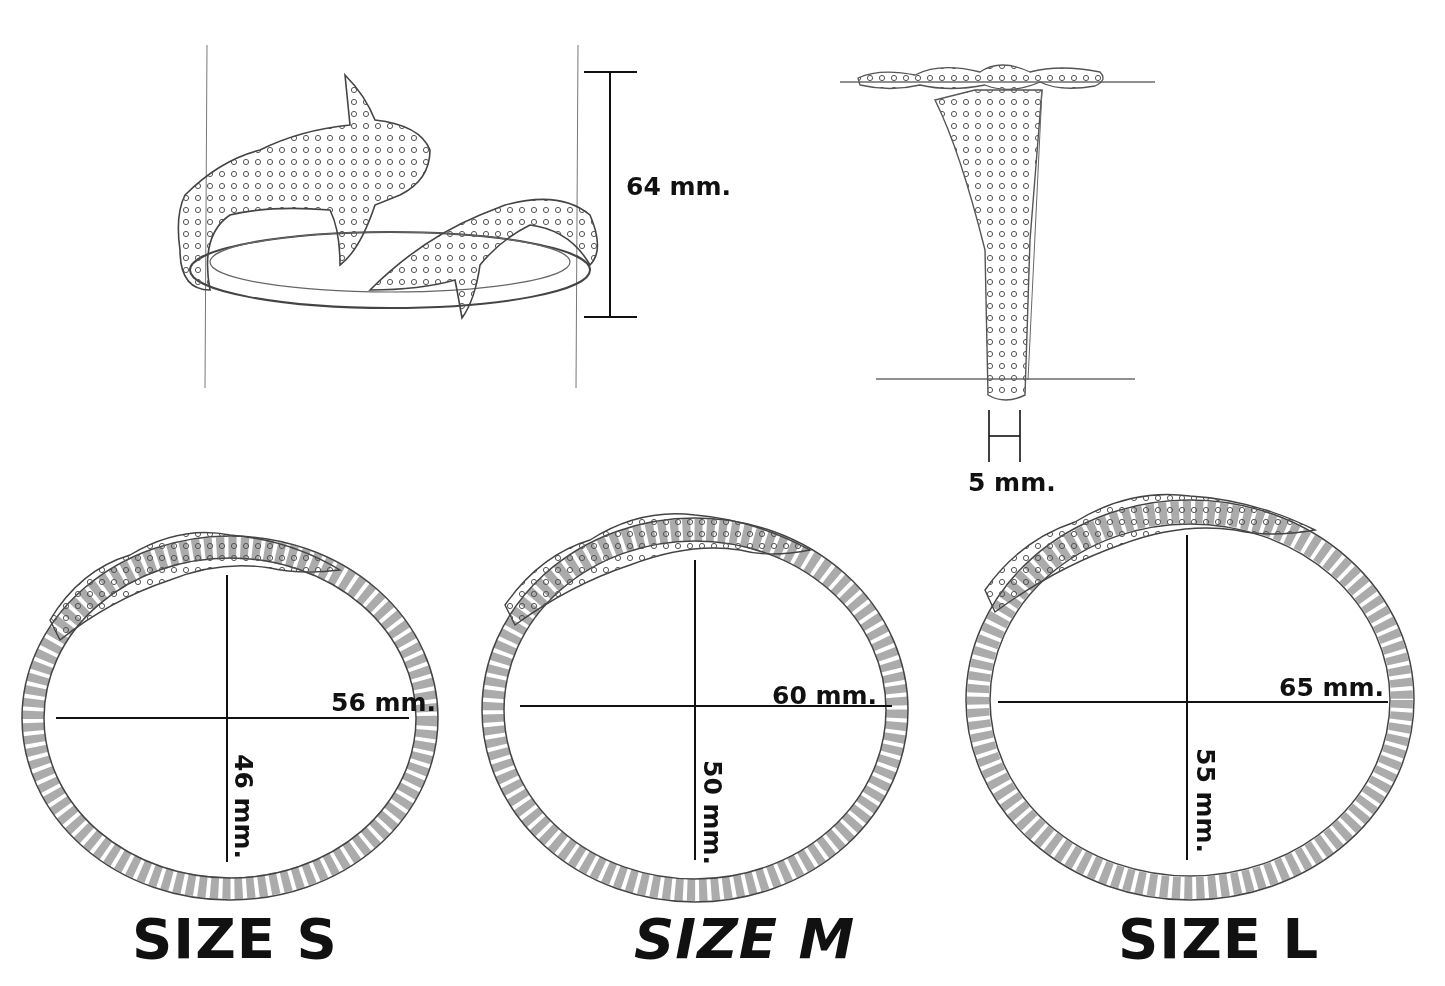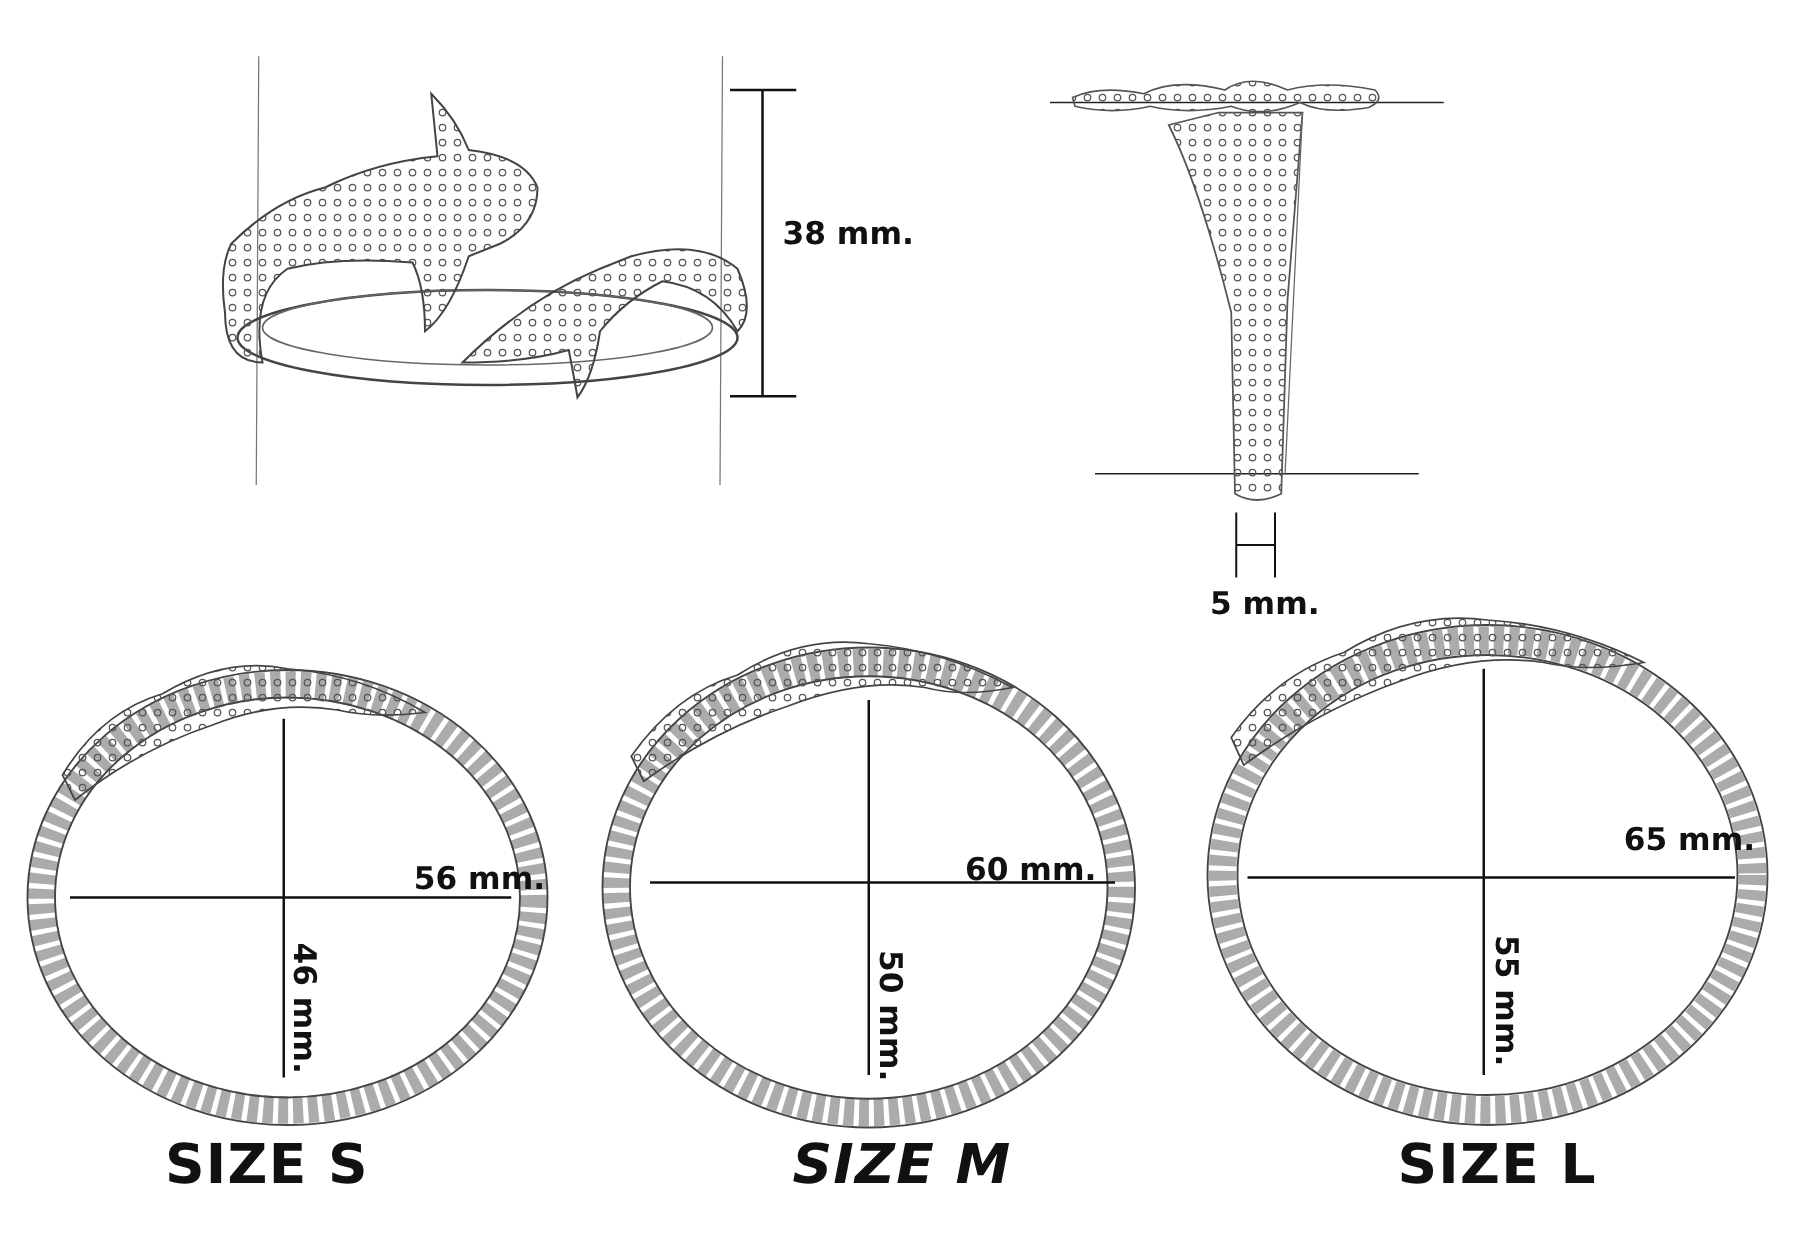--- a/index.html
+++ b/index.html
@@ -1,21 +1,21 @@
 <!DOCTYPE html>
 <html><head>
   <meta charset="utf-8">
   <style>
     html, body { margin: 0; padding: 0; background: #ffffff; }
     body { width: 1445px; height: 986px; position: relative; overflow: hidden;
       font-family: "DejaVu Sans", "Liberation Sans", sans-serif; color: #111; }
     svg.canvas { position: absolute; left: 0; top: 0; }
     .label { position: absolute; font-weight: bold; color: #111; white-space: nowrap; }
     .dim { font-size: 25px; }
-    .size { font-size: 44px; letter-spacing: 1px; }
+    .size { font-size: 56px; letter-spacing: 1px; }
     .vert { transform-origin: 0 0; transform: rotate(90deg); }
   </style>
 </head>
 <body>
 
 <svg class="canvas" width="1445" height="986" viewBox="0 0 1445 986">
   <defs>
     <pattern id="dots" width="12" height="12" patternUnits="userSpaceOnUse">
       <circle cx="6" cy="6" r="2.6" fill="none" stroke="#555" stroke-width="1"></circle>
     </pattern>
@@ -73,27 +73,27 @@
   <g>
     <ellipse cx="1190" cy="700" rx="212" ry="188" fill="none" stroke="#666" stroke-width="22" stroke-dasharray="8 4" opacity="0.55"></ellipse>
     <ellipse cx="1190" cy="700" rx="224" ry="200" fill="none" stroke="#444" stroke-width="1.5"></ellipse>
     <ellipse cx="1190" cy="700" rx="200" ry="176" fill="none" stroke="#444" stroke-width="1.5"></ellipse>
     <path d="M985 590 Q1020 540 1075 522 Q1130 488 1190 496 Q1255 500 1315 530 Q1270 538 1235 530 Q1180 522 1120 545 Q1055 568 995 612 Z" fill="url(#dots)" stroke="#444" stroke-width="1.4"></path>
     <line x1="998" y1="702" x2="1388" y2="702" stroke="#111" stroke-width="2"></line>
     <line x1="1187" y1="535" x2="1187" y2="860" stroke="#111" stroke-width="2"></line>
   </g>
 </svg>
 
-<div class="label dim" style="left:626px; top:172px;">38 mm.</div>
+<div class="label dim" style="left:626px; top:172px;">64 mm.</div>
 <div class="label dim" style="left:968px; top:468px;">5 mm.</div>
 
 <div class="label dim" style="left:304px; top:688px;margin-left:27px;">56 mm.</div>
 <div class="label dim vert" style="left:258px; top:754px;">46 mm.</div>
 
 <div class="label dim" style="left:772px; top:681px;">60 mm.</div>
 <div class="label dim vert" style="left:727px; top:760px;">50 mm.</div>
 
-<div class="label dim" style="left:1279px; top:657px;margin-left:20px;">65 mm.</div>
+<div class="label dim" style="left:1279px; top:673px;">65 mm.</div>
 <div class="label dim vert" style="left:1220px; top:748px;">55 mm.</div>
 
 <div class="label size" style="left:132px; top:906px;">SIZE S</div>
 <div class="label size" style="left:634px; top:906px;font-style:italic;">SIZE M</div>
 <div class="label size" style="left:1118px; top:906px;">SIZE L</div>
 
 </body></html>

